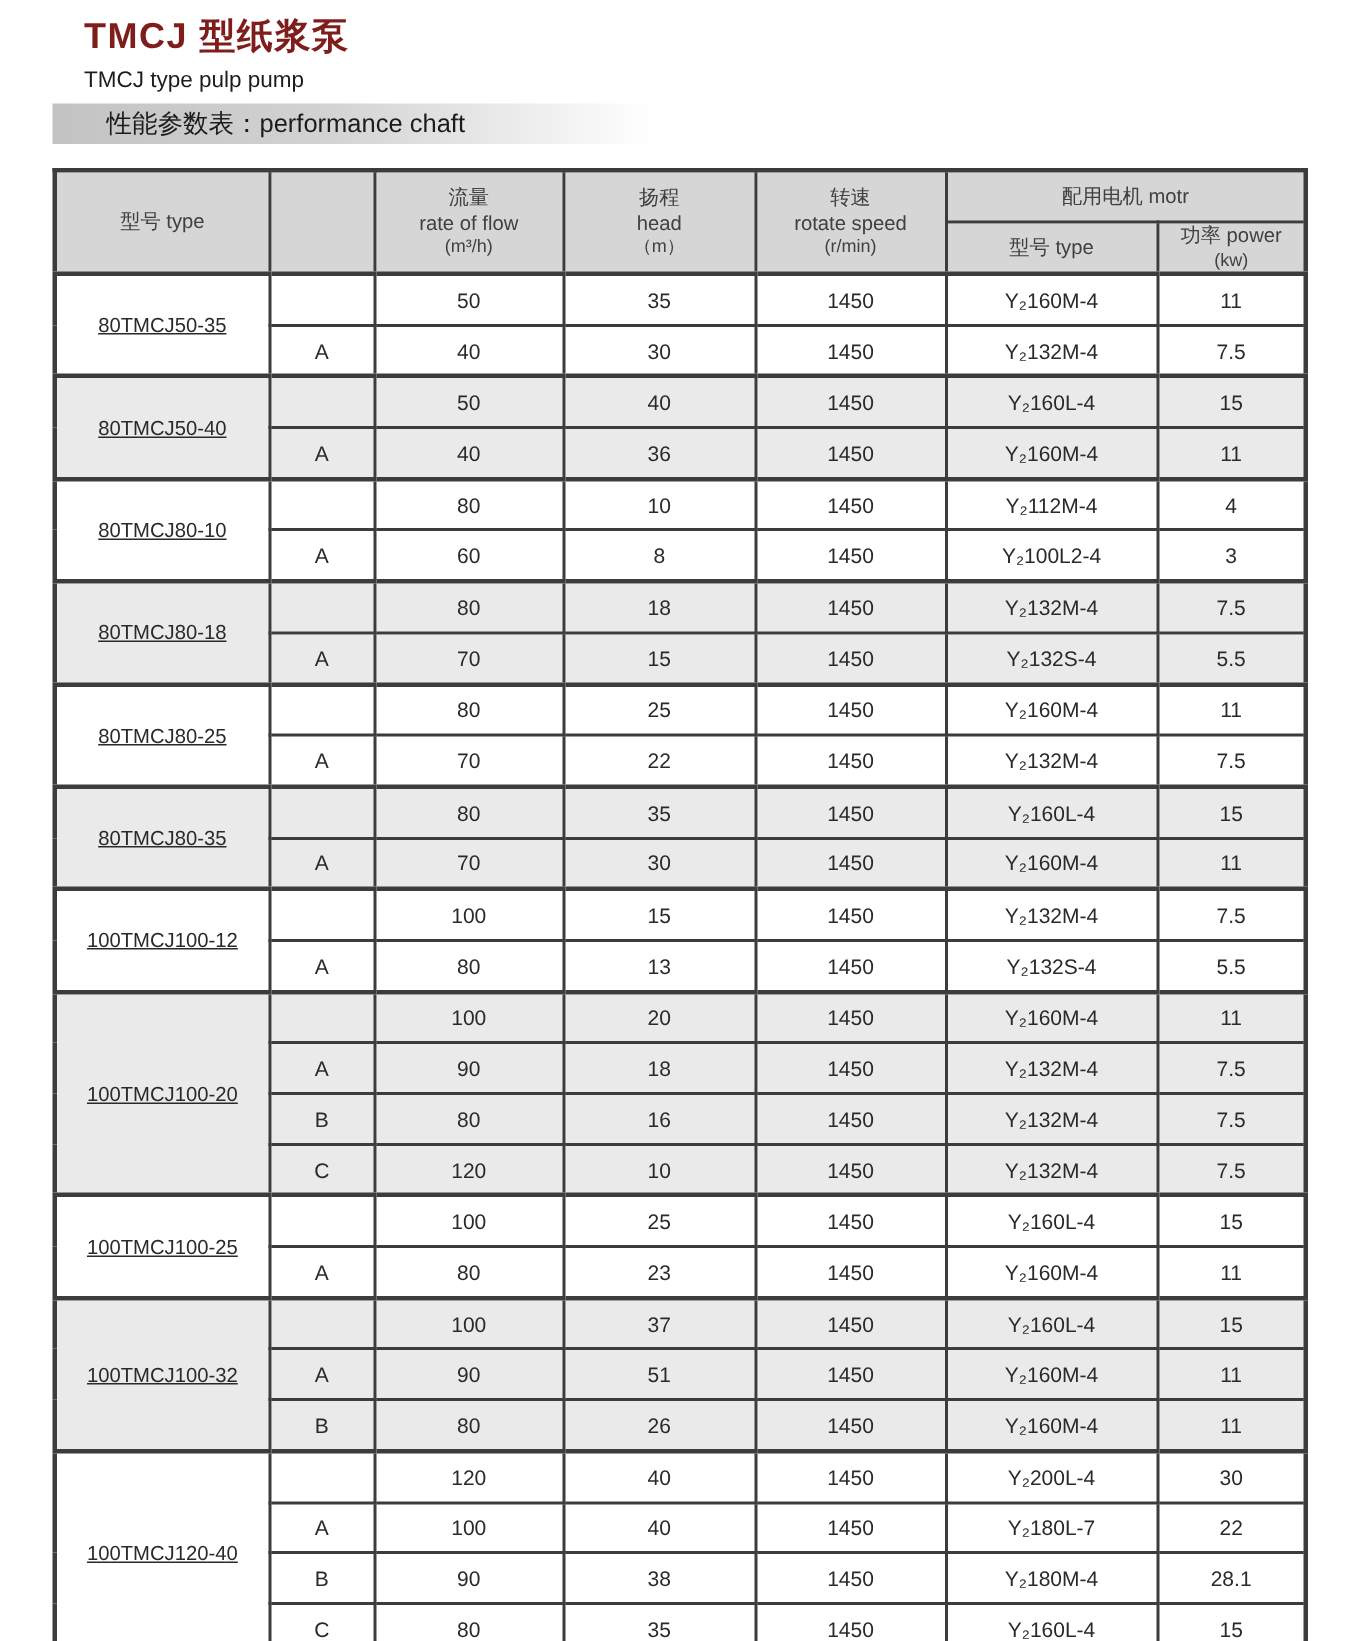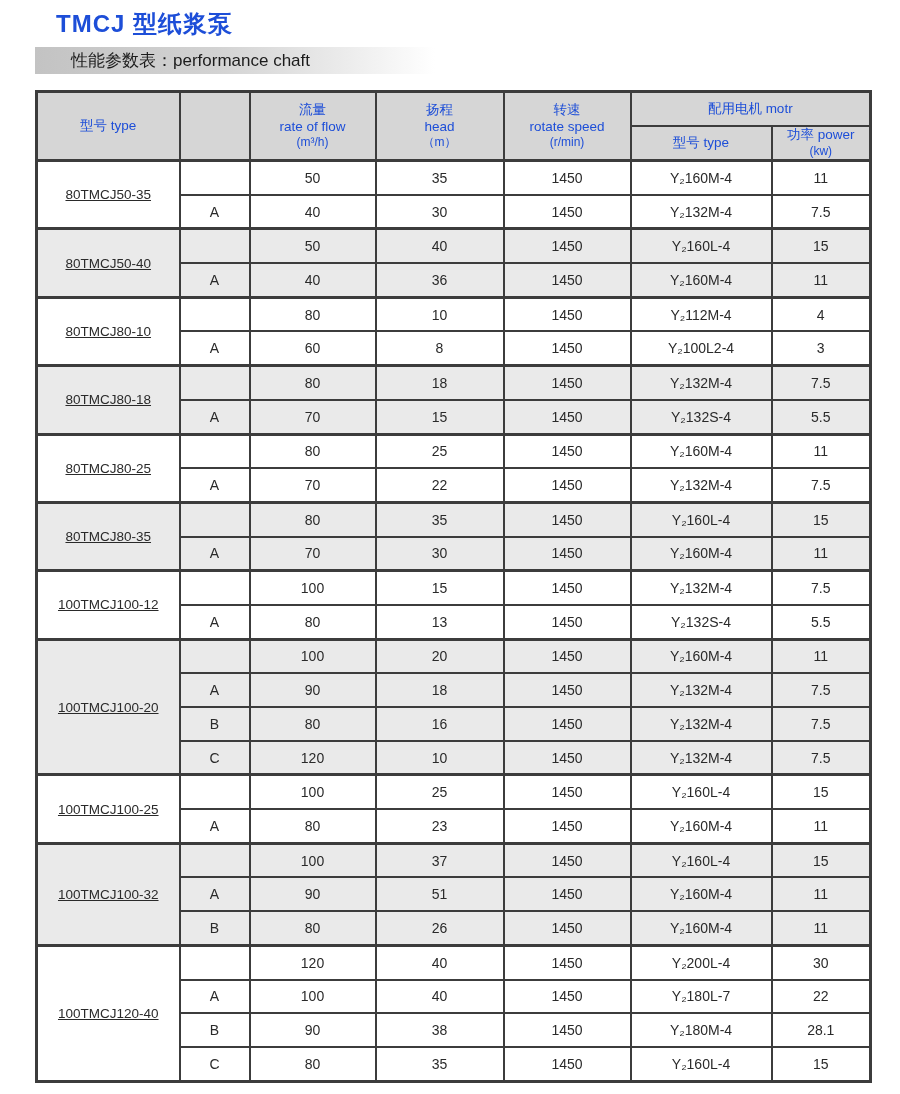--- a/index.html
+++ b/index.html
@@ -10,21 +10,21 @@
     color: #222222;
     -webkit-font-smoothing: antialiased;
   }
   .page { position: relative; width: 900px; height: 1094px; overflow: hidden; }
 
   .title {
     margin: 8px 0 0 56px;
     font-size: 24px;
     font-weight: 600;
     letter-spacing: 1px;
-    color: #1d4ed8;
+    color: #7f1d1d;
   }
   .subtitle {
     margin: 5px 0 0 56px;
     font-size: 15px;
     color: #1c1c1c;
   }
   .section-bar {
     margin: 7px 0 0 35px;
     width: 400px;
     height: 27px;
@@ -49,21 +49,21 @@
     vertical-align: middle;
     padding: 0;
     font-weight: 400;
     overflow: hidden;
   }
   .perf-table thead th {
     background: #d6d6d6;
     font-size: 13.5px;
     line-height: 1.25;
     height: 32px;
-    color: #1d4ed8;
+    color: #404040;
   }
   .perf-table thead .hl { display: block; }
   .perf-table thead .unit { font-size: 12px; }
   .perf-table tbody td {
     height: 31.7px;
     font-size: 14px;
     background: #ffffff;
     color: #2a2a2a;
   }
   .perf-table tbody td.model-cell { font-size: 13.5px; text-decoration: underline; }
@@ -78,20 +78,21 @@
   col.c-speed { width: 127px; }
   col.c-motor { width: 141px; }
   col.c-power { width: 99px; }
 </style>
 </head>
 <body>
 
 <div class="page">
 
   <div class="title">TMCJ 型纸浆泵</div>
+  <div class="subtitle">TMCJ type pulp pump</div>
   <div class="section-bar">性能参数表：performance chaft</div>
 
   <table class="perf-table">
     <colgroup>
       <col class="c-model">
         <col class="c-variant">
         <col class="c-flow">
         <col class="c-head">
       <col class="c-speed">
         <col class="c-motor">

